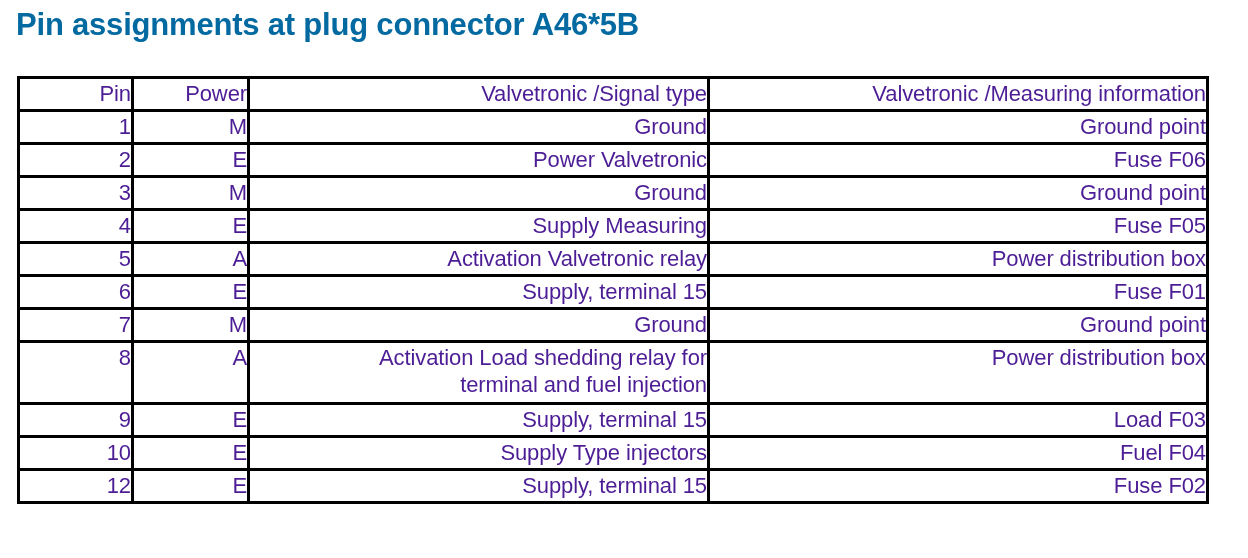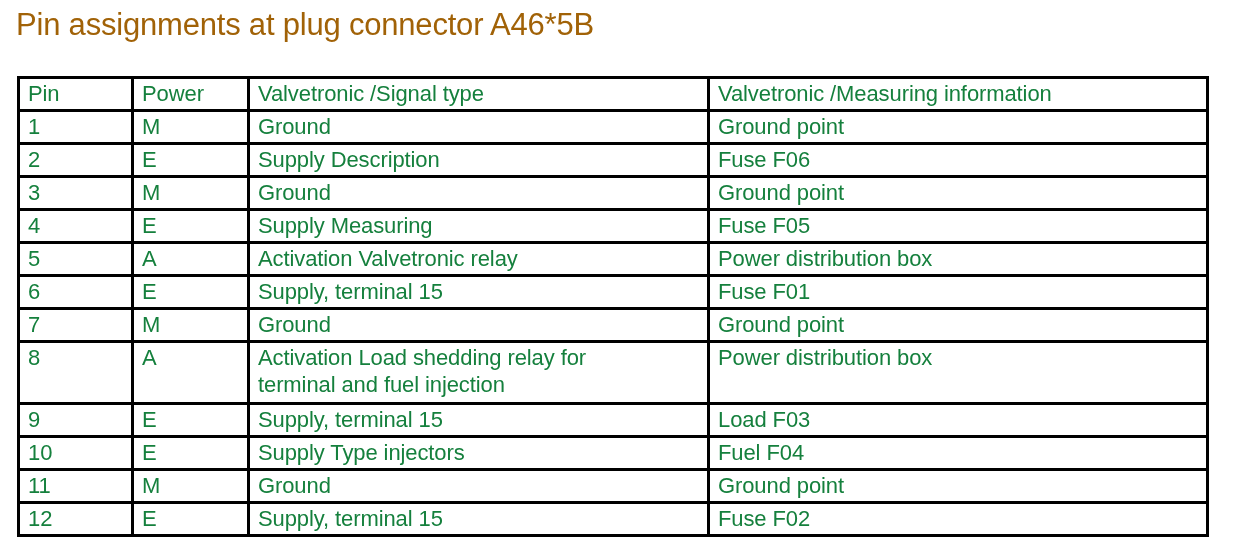--- a/index.html
+++ b/index.html
@@ -19,24 +19,24 @@
     position: relative;
     width: 1248px;
     height: 558px;
   }
   #page-title {
     position: absolute;
     left: 16px;
     top: 6px;
     font-size: 31px;
     line-height: 38px;
-    font-weight: normal;
+    font-weight: bold;
     letter-spacing: -0.2px;
     white-space: nowrap;
-    color: #a16207;
+    color: #0369a1;
   }
   #pin-table-wrap {
     position: absolute;
     left: 17px;
     top: 76px;
     width: 1189px;
   }
   table.pin-table {
     border-collapse: collapse;
     table-layout: fixed;
@@ -48,24 +48,24 @@
   table.pin-table col.c-desc  { width: 460px; }
   table.pin-table col.c-conn  { width: 499px; }
 
   table.pin-table td,
   table.pin-table th {
     border: 3px solid #000;
     padding: 1px 0 2px 8px;
     font-size: 22px;
     line-height: 27px;
     font-weight: normal;
-    text-align: left;
+    text-align: right;
     vertical-align: top;
     height: 31px;
-    color: #15803d;
+    color: #4c1d95;
     letter-spacing: -0.1px;
     overflow: hidden;
   }
   table.pin-table thead th {
     font-weight: normal;
     height: 31px;
   }
   table.pin-table tr.tall td {
     height: 62px;
   }
@@ -103,21 +103,21 @@
             <td>M</td>
             <td>
               <span class="desc-line">Ground</span>
             </td>
             <td>Ground point</td>
           </tr>
           <tr>
             <td>2</td>
             <td>E</td>
             <td>
-              <span class="desc-line">Supply Description</span>
+              <span class="desc-line">Power Valvetronic</span>
             </td>
             <td>Fuse F06</td>
           </tr>
           <tr>
             <td>3</td>
             <td>M</td>
             <td>
               <span class="desc-line">Ground</span>
             </td>
             <td>Ground point</td>
@@ -173,28 +173,20 @@
           </tr>
           <tr>
             <td>10</td>
             <td>E</td>
             <td>
               <span class="desc-line">Supply Type injectors</span>
             </td>
             <td>Fuel F04</td>
           </tr>
           <tr>
-            <td>11</td>
-            <td>M</td>
-            <td>
-              <span class="desc-line">Ground</span>
-            </td>
-            <td>Ground point</td>
-          </tr>
-          <tr>
             <td>12</td>
             <td>E</td>
             <td>
               <span class="desc-line">Supply, terminal 15</span>
             </td>
             <td>Fuse F02</td>
           </tr>
         </tbody>
     </table>
   </div>

